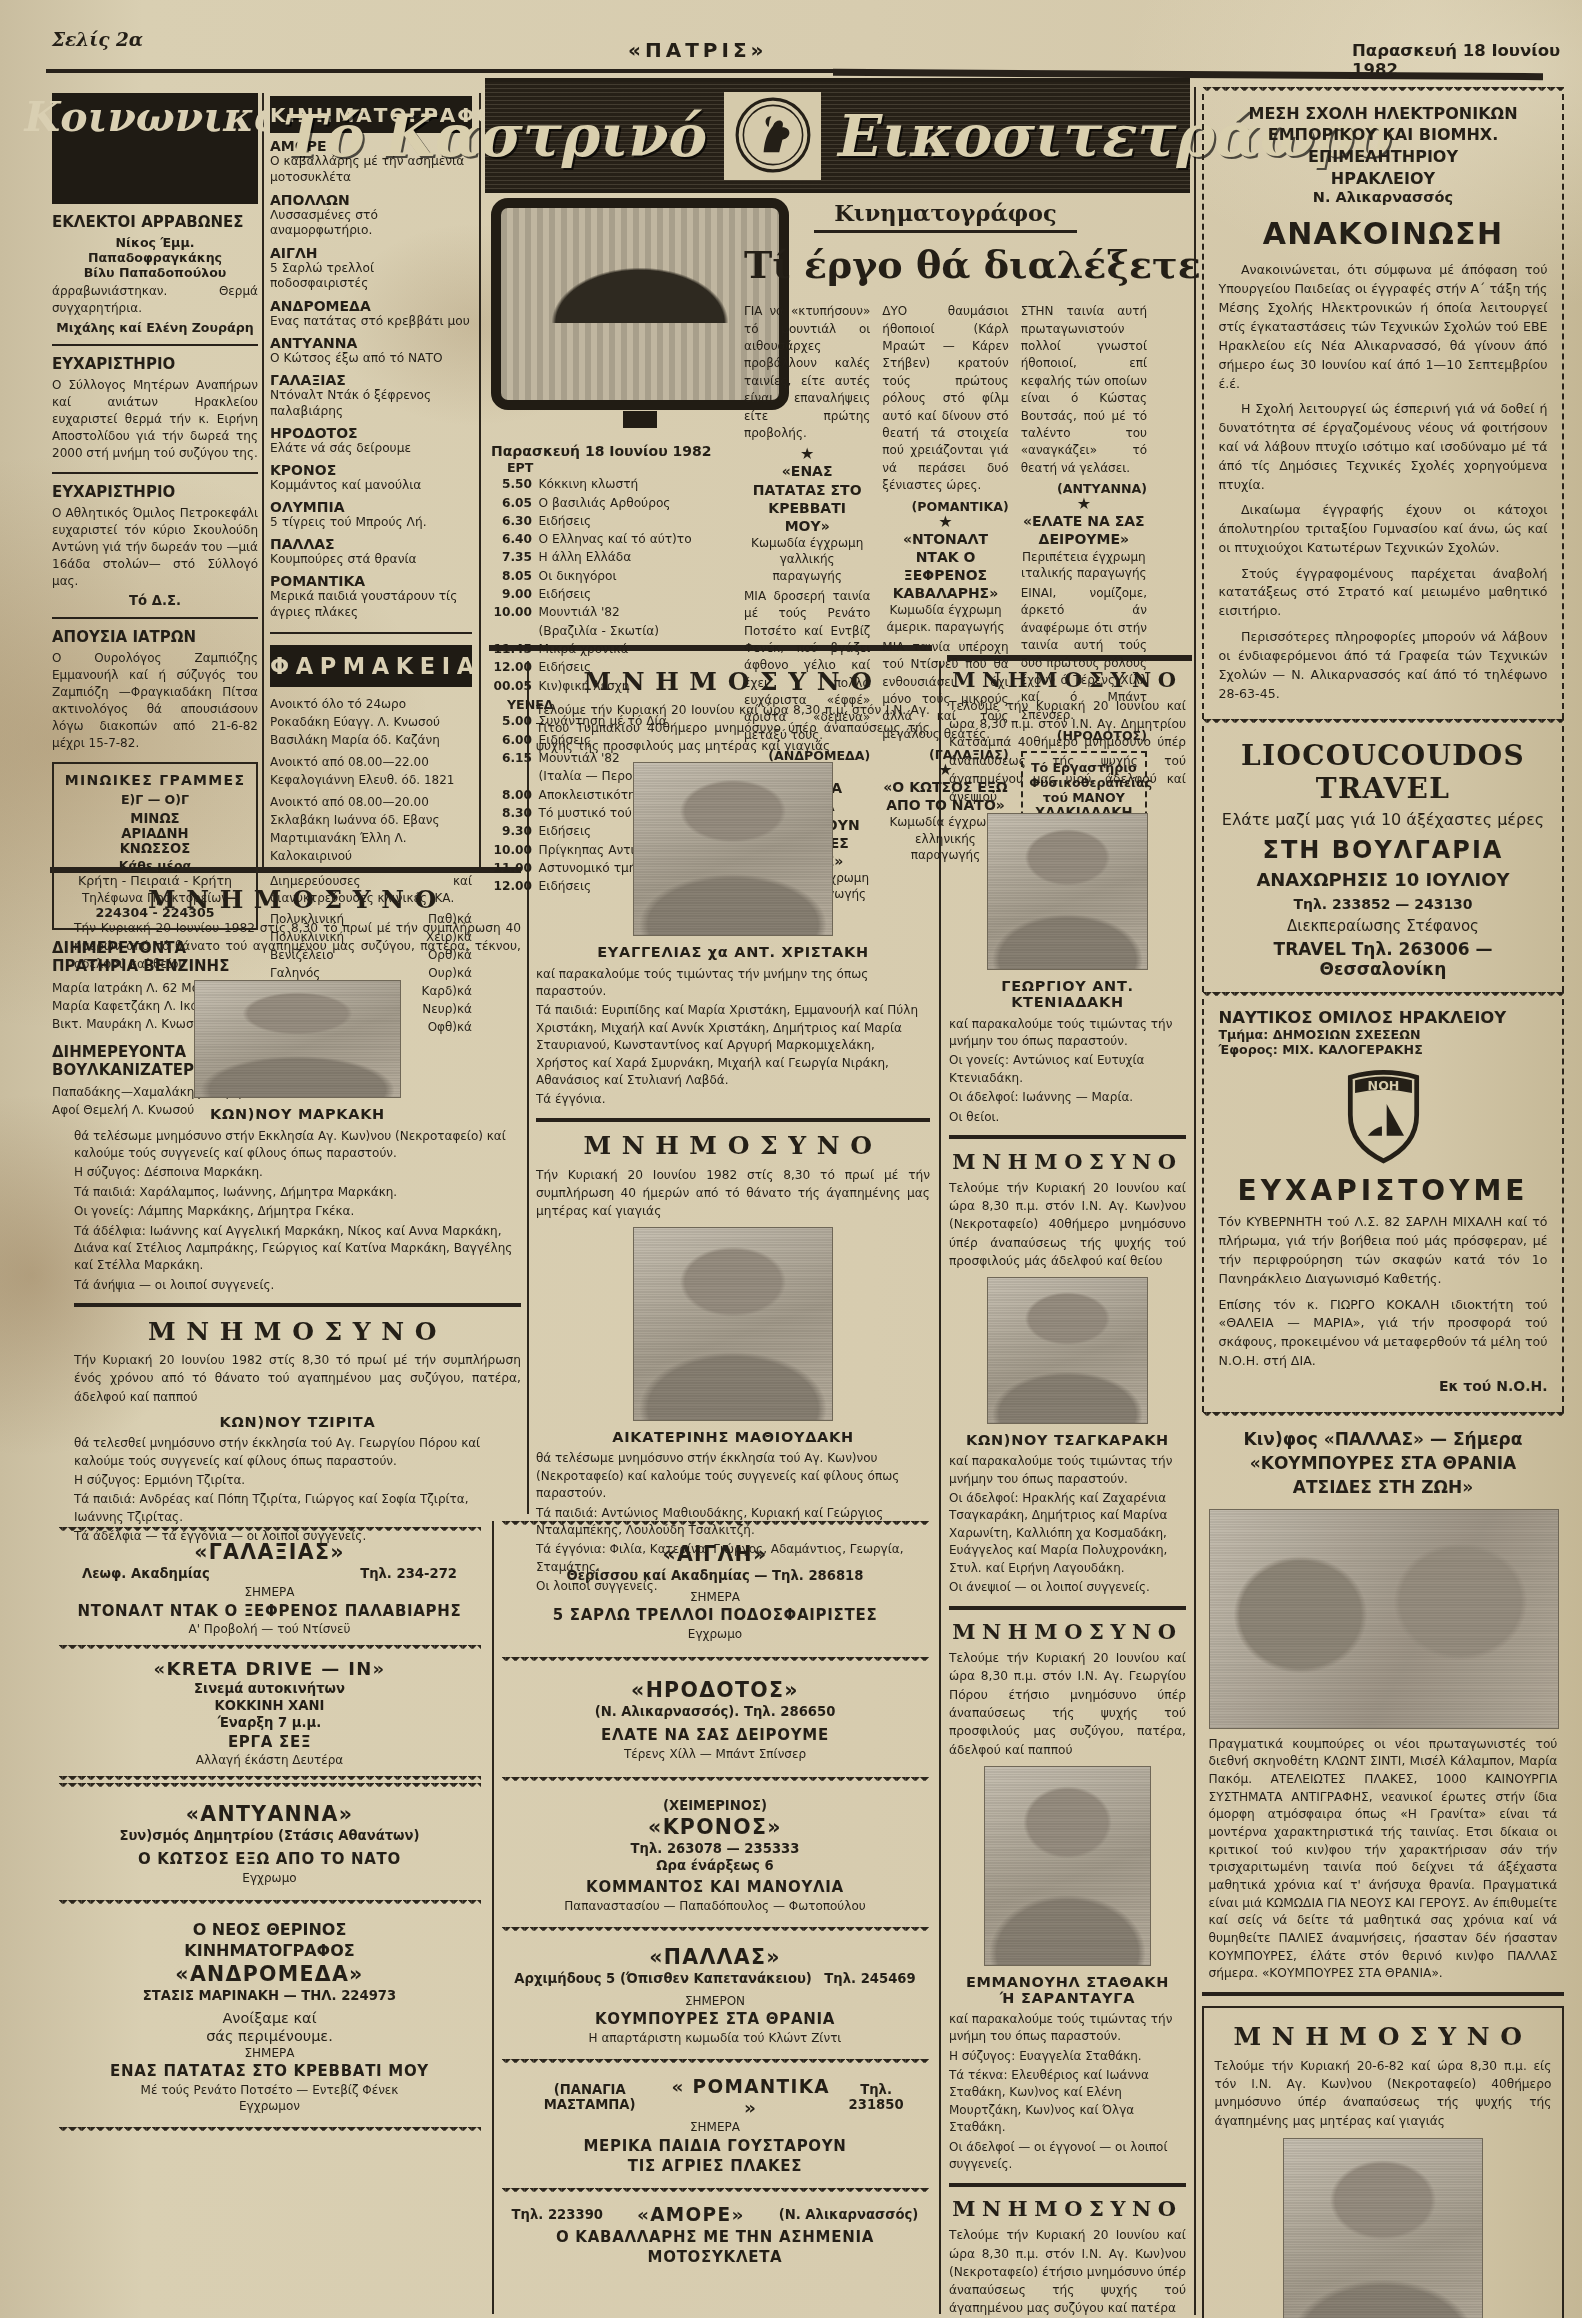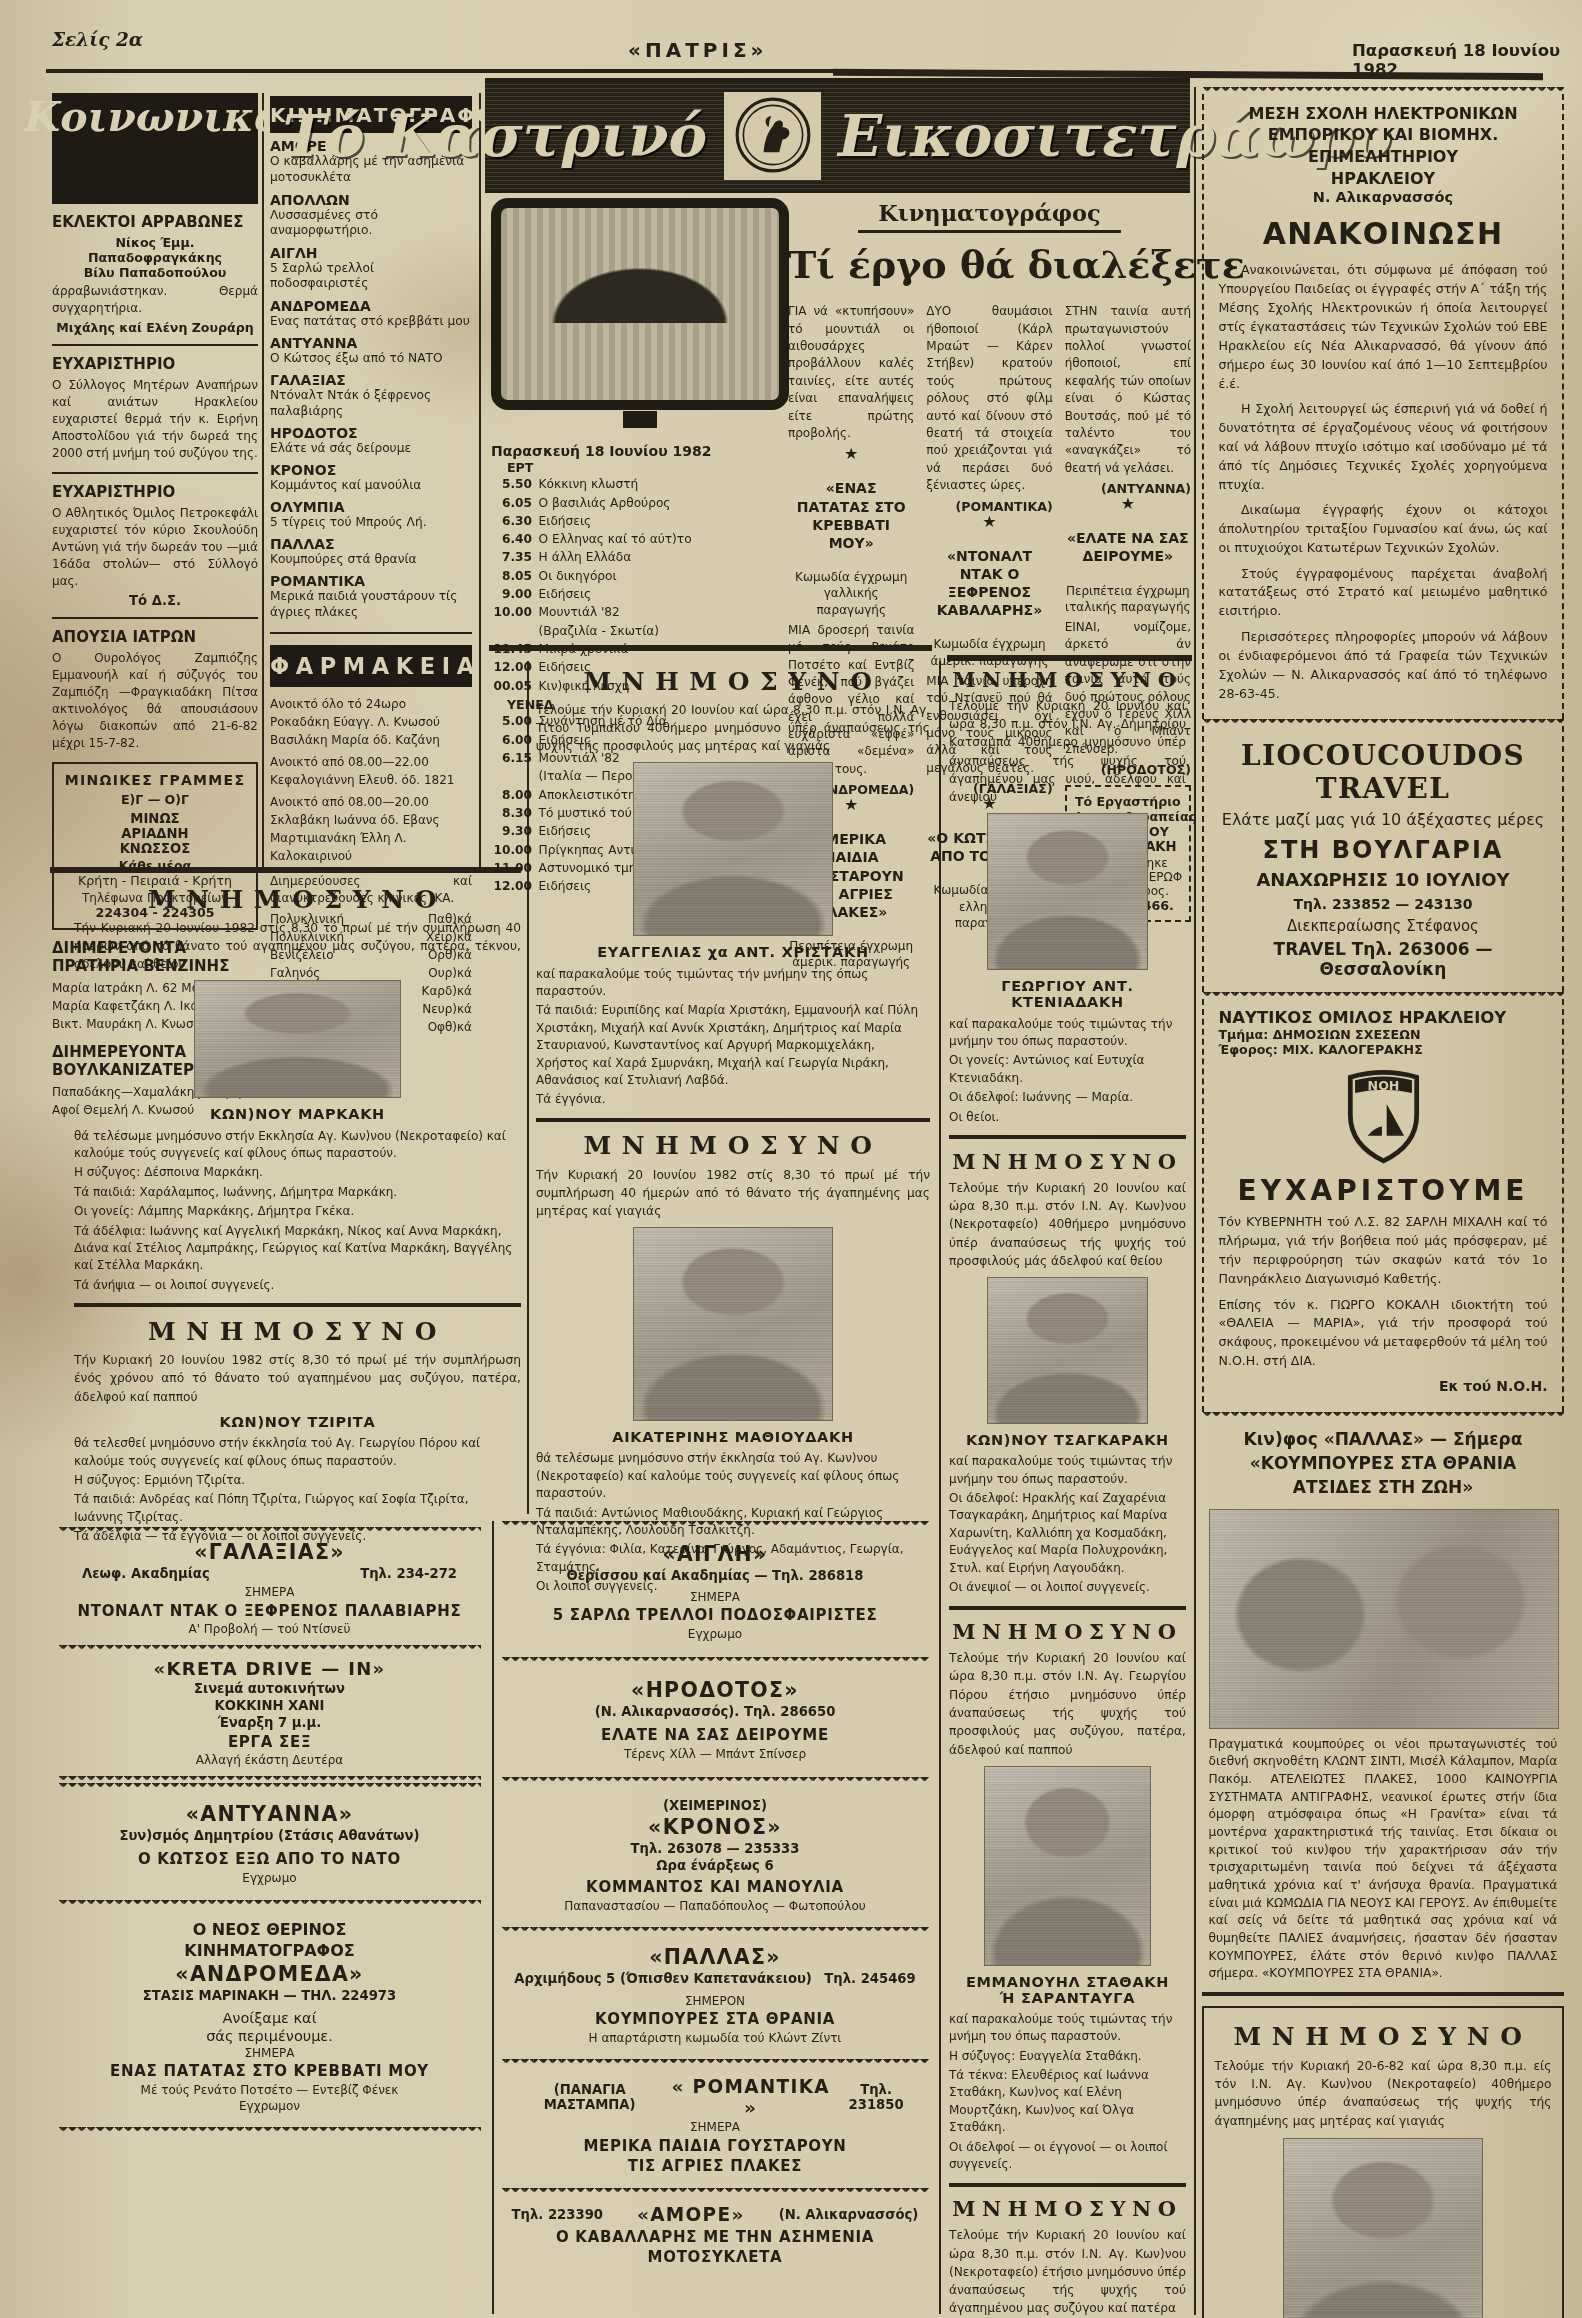--- a/index.html
+++ b/index.html
@@ -42,21 +42,21 @@
   .ad{text-align:center;padding:6.6px 4px;}
   .ad-name{font-weight:bold;font-size:20.5px;letter-spacing:1.3px;}
   .ad-line{font-size:12px;margin:2px 0;}
   .ad-line.b2{font-weight:bold;font-size:13.2px;}
   .ad-film{font-weight:bold;font-size:15px;letter-spacing:0.7px;margin:2.6px 0;}
   .cine-name{font-weight:bold;font-size:14px;margin-top:5.3px;}
   .cine-film{font-size:12.2px;line-height:1.3;}
   .ph-line{font-size:12px;line-height:1.5;}
   .tv-row{display:flex;font-size:12.2px;line-height:1.5;}
   .tv-time{width:41px;text-align:right;padding-right:6.6px;font-weight:bold;flex:none;}
-  .rev-title{font-weight:bold;text-align:center;font-size:14px;line-height:1.3;margin:17px 0;}
+  .rev-title{font-weight:bold;text-align:center;font-size:14px;line-height:1.3;margin:0 0;}
   .rev-genre{text-align:center;font-size:12px;line-height:1.35;}
   .rev-body{font-size:12px;line-height:1.45;text-align:justify;margin:4px 0;}
   .rev-venue{text-align:right;font-weight:bold;font-size:12.6px;}
   .star{text-align:center;font-size:16px;line-height:1;}
   .vbox{border-left:2.6px dashed #2a241b;border-right:2.6px dashed #2a241b;padding:9.3px 14.5px;}
   .masthead{display:flex;align-items:center;justify-content:center;gap:17px;
      border-top:4.6px solid #221d15;border-bottom:4.6px solid #221d15;
      background:#262017 repeating-linear-gradient(0deg, rgba(216,205,178,.16) 0 1.3px, transparent 1.3px 4px);}
   .mast-script{font-family:"DejaVu Serif","Liberation Serif",serif;font-style:italic;font-weight:bold;
      font-size:58px;color:#d9cfae;text-shadow:2px 2px 0 rgba(0,0,0,.65);white-space:nowrap;}
@@ -314,21 +314,21 @@
           <span class="tv-time">11.00</span>
           <span>Αστυνομικό τμήμα</span>
         </div>
       <div class="tv-row">
           <span class="tv-time">12.00</span>
           <span>Ειδήσεις</span>
         </div>
     </div>
   </div>
 
-  <div class="abs" style="left:788px;top:200px;width:403px;">
+  <div class="abs" style="left:744px;top:200px;width:403px;">
     <div class="center"><span class="kicker">Κινηματογράφος</span></div>
     <div class="headline center">Τί έργο θά διαλέξετε</div>
     <div class="artcols">
       <div class="artcol">
         <p class="rev-body">ΓΙΑ νά «κτυπήσουν» τό μουντιάλ οι αιθουσάρχες προβάλλουν καλές ταινίες, είτε αυτές είναι επαναλήψεις είτε πρώτης προβολής.</p>
         <div class="star">★</div>
         <div class="rev-title">«ΕΝΑΣ ΠΑΤΑΤΑΣ ΣΤΟ ΚΡΕΒΒΑΤΙ ΜΟΥ»</div>
         <div class="rev-genre">Κωμωδία έγχρωμη γαλλικής παραγωγής</div>
         <p class="rev-body">ΜΙΑ δροσερή ταινία μέ τούς Ρενάτο Ποτσέτο καί Εντβίζ Φενέκ, πού βγάζει άφθονο γέλιο καί έχει πολλά ευχάριστα «έφφέ» άριστα «δεμένα» μεταξύ τους.</p>
         <div class="rev-venue">(ΑΝΔΡΟΜΕΔΑ)</div>

